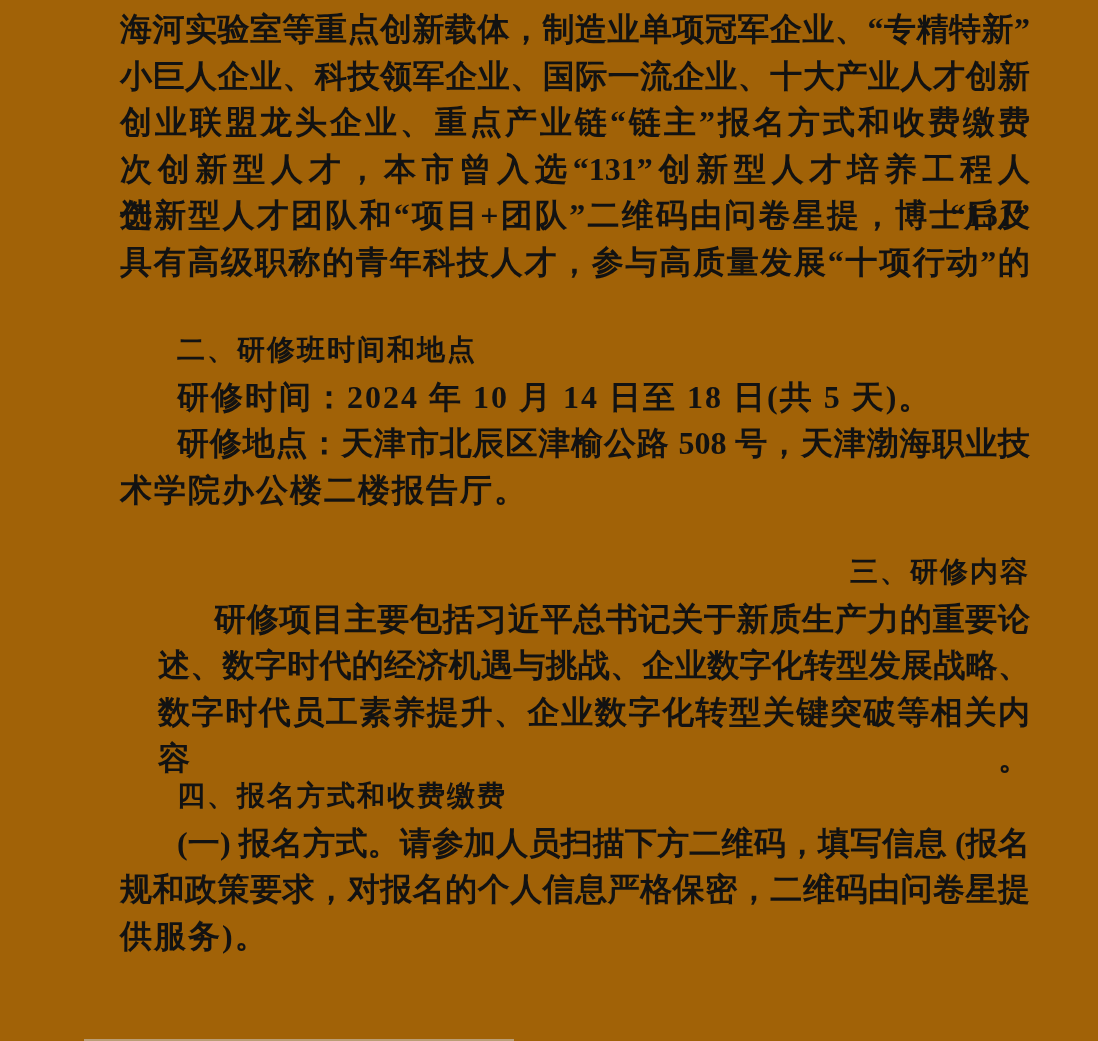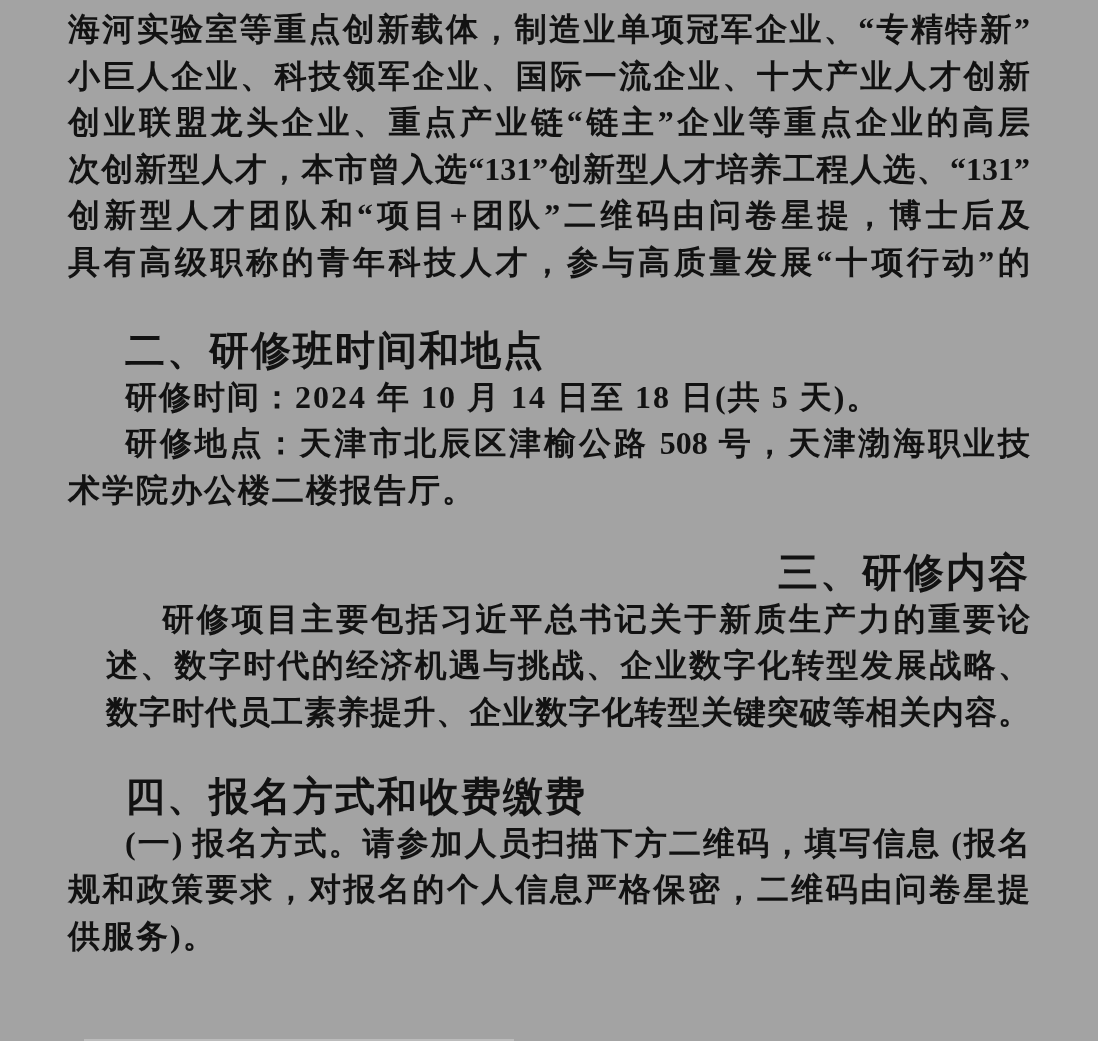--- a/index.html
+++ b/index.html
@@ -13,44 +13,44 @@
     overflow: hidden;
     position: relative;
     font-family: "Liberation Serif", "DejaVu Serif", serif;
     color: #121212;
   }
   .page {
     position: absolute;
     top: 0; left: 0;
     width: 1098px;
     height: 1041px;
-    background: #a3a3a3;
+    background: #a16207;
     box-sizing: border-box;
-    padding: 6px 68px 0 68px;
+    padding: 6px 68px 0 120px;
   }
   .line {
     font-size: 32px;
     line-height: 46.5px;
     height: 46.5px;
     letter-spacing: 2px;
     white-space: pre;
     overflow: visible;
     font-weight: 600;
   }
   
   .just {
     letter-spacing: 0;
     white-space: normal;
     text-align: justify;
     text-align-last: justify;
   }
   .heading {
     font-family: "Liberation Sans", "DejaVu Sans", sans-serif;
     font-weight: 700;
-    font-size: 40px;
+    font-size: 28px;
     line-height: 46.5px;
     height: 46.5px;
     letter-spacing: 2px;
     margin: 0;
     white-space: pre;
   }
   .ind-h  { padding-left: 57px; }  
   .ind-a  { padding-left: 94px; }  
   .ind-b  { padding-left: 38px; }  
   .gap-1 { margin-top: 42px; }
@@ -67,21 +67,21 @@
   }
 </style>
 </head>
 <body>
 
 <div class="page">
 
   <div>
     <div class="line just">海河实验室等重点创新载体，制造业单项冠军企业、“专精特新”</div>
     <div class="line just">小巨人企业、科技领军企业、国际一流企业、十大产业人才创新</div>
-    <div class="line just">创业联盟龙头企业、重点产业链“链主”企业等重点企业的高层</div>
+    <div class="line just">创业联盟龙头企业、重点产业链“链主”报名方式和收费缴费</div>
     <div class="line just">次创新型人才，本市曾入选“131”创新型人才培养工程人选、“131”</div>
     <div class="line just">创新型人才团队和“项目+团队”二维码由问卷星提，博士后及</div>
     <div class="line just">具有高级职称的青年科技人才，参与高质量发展“十项行动”的</div>
   </div>
 
   <div>
     <h2 class="heading ind-h gap-1">二、研修班时间和地点</h2>
     <div class="line ind-h">研修时间：2024 年 10 月 14 日至 18 日(共 5 天)。</div>
     <div class="line ind-h just">研修地点：天津市北辰区津榆公路 508 号，天津渤海职业技</div>
     <div class="line">术学院办公楼二楼报告厅。</div>

